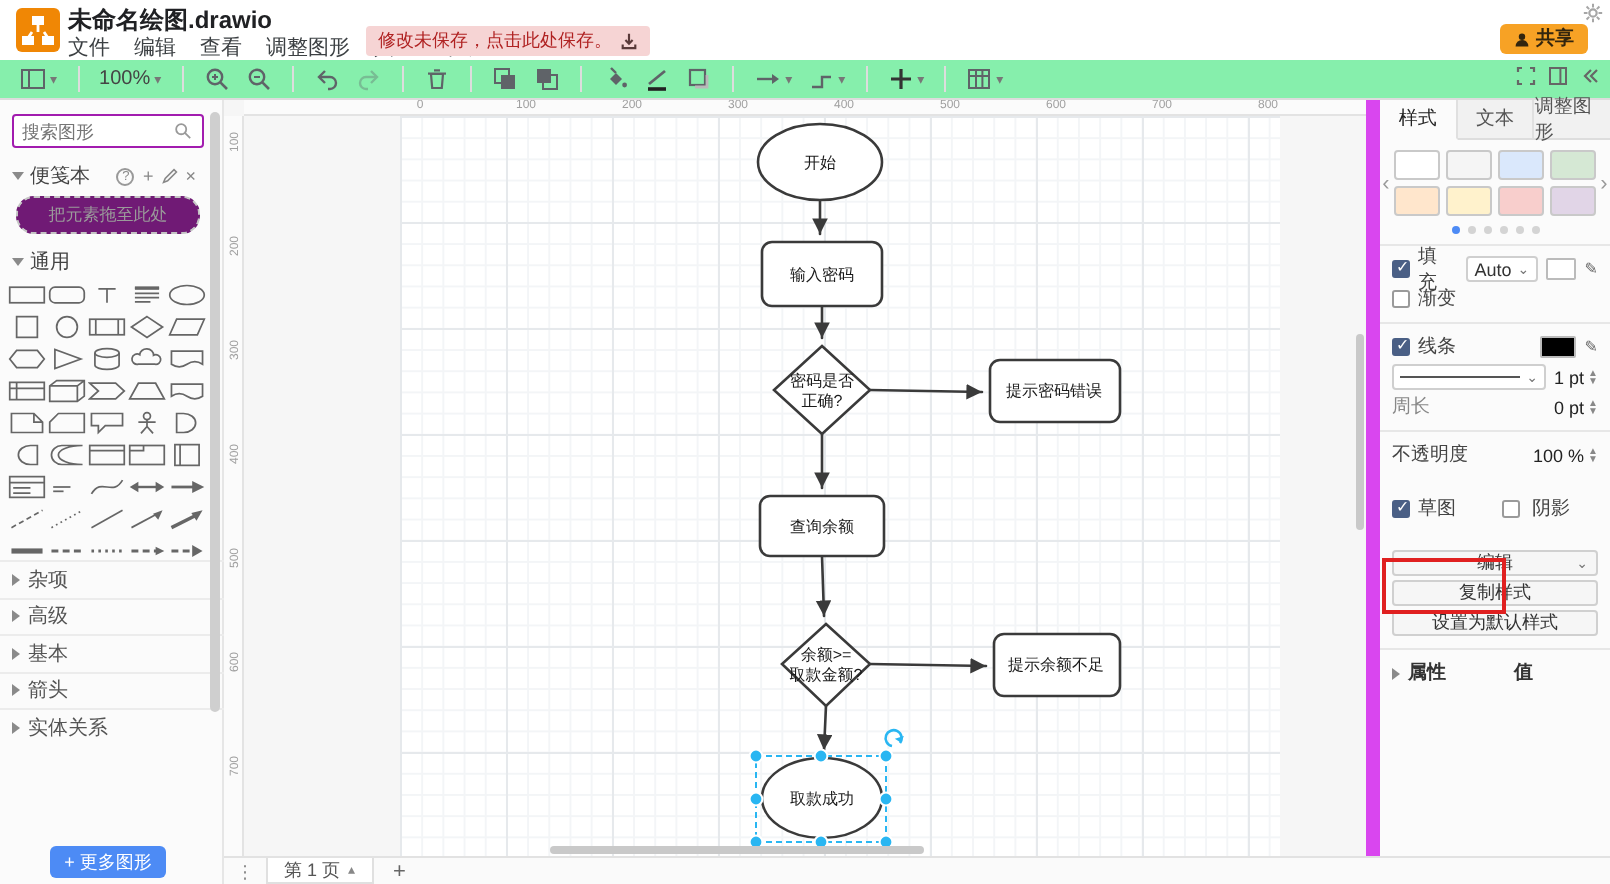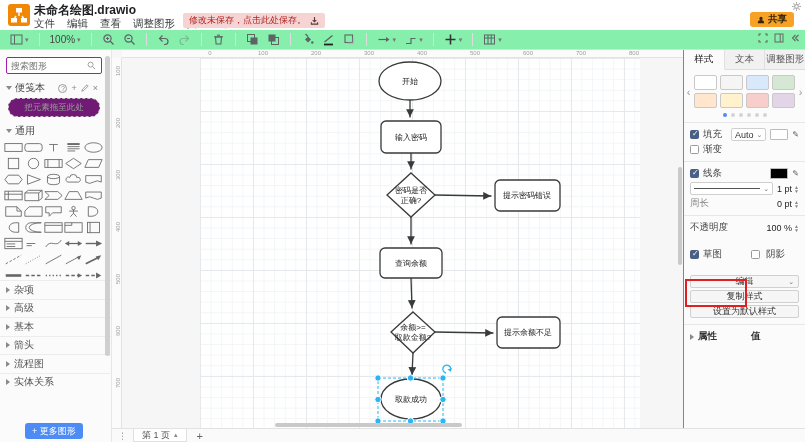--- a/index.html
+++ b/index.html
@@ -75,21 +75,21 @@
   .footer { position:absolute; left:112px; top:428px; width:693px; height:14px; background:#fafafa; border-top:1px solid #e2e2e2;
             display:flex; align-items:center; font-size:9px; color:#555; }
   .kebab { margin:0 6px; color:#888; font-size:9px; letter-spacing:0; }
   .page-tab { background:#fff; border:1px solid #e0e0e0; border-top:0; height:13px; padding:0 8px;
               display:flex; align-items:center; gap:4px; }
   .page-tab .caret-up { font-size:7px; color:#888; }
   .add-page { margin-left:10px; color:#666; font-size:11px; }
 
   
   .panel { position:absolute; left:683px; top:50px; width:122px; height:378px; background:#fbfbfb;
-           border-left:1px solid #d946ef; font-size:9.5px; color:#444; }
+           border-left:7px solid #d946ef; font-size:9.5px; color:#444; }
   .ptabs { display:flex; height:20px; background:#f1f1f1; border-bottom:1px solid #ddd; }
   .ptab { flex:1; display:flex; align-items:center; justify-content:center; font-size:9.5px; color:#555; border-right:1px solid #e0e0e0; }
   .ptab.active { background:#fbfbfb; border-bottom:1px solid #fbfbfb; margin-bottom:-1px; color:#222; }
   .swatch-zone { display:flex; align-items:center; padding:5px 1px 2px 1px; gap:2px; }
   .sw-arrow { color:#999; font-size:11px; width:8px; text-align:center; }
   .sw-grid { display:grid; grid-template-columns:repeat(4,23px); grid-auto-rows:15px; gap:3px; }
   .sw { border:1px solid #c9c9c9; border-radius:2px; }
   .dots { display:flex; justify-content:center; gap:4px; padding:3px 0 5px 0; }
   .dot { width:4px; height:4px; border-radius:50%; background:#d4d4d4; }
   .dot.active { background:#4d8bf5; }
@@ -575,24 +575,20 @@
     <div class="section-row">
         <span class="tri-r"></span>
         <span>基本</span>
       </div>
     <div class="section-row">
         <span class="tri-r"></span>
         <span>箭头</span>
       </div>
     <div class="section-row">
         <span class="tri-r"></span>
-        <span>流程图</span>
-      </div>
-    <div class="section-row">
-        <span class="tri-r"></span>
         <span>实体关系</span>
       </div>
   </div>
   <div class="more-btn" style="background-color: rgb(77, 139, 245);">
     <span>+ 更多图形</span>
   </div>
   <div class="side-scroll"></div>
 </div>
 
 <div class="canvas">

